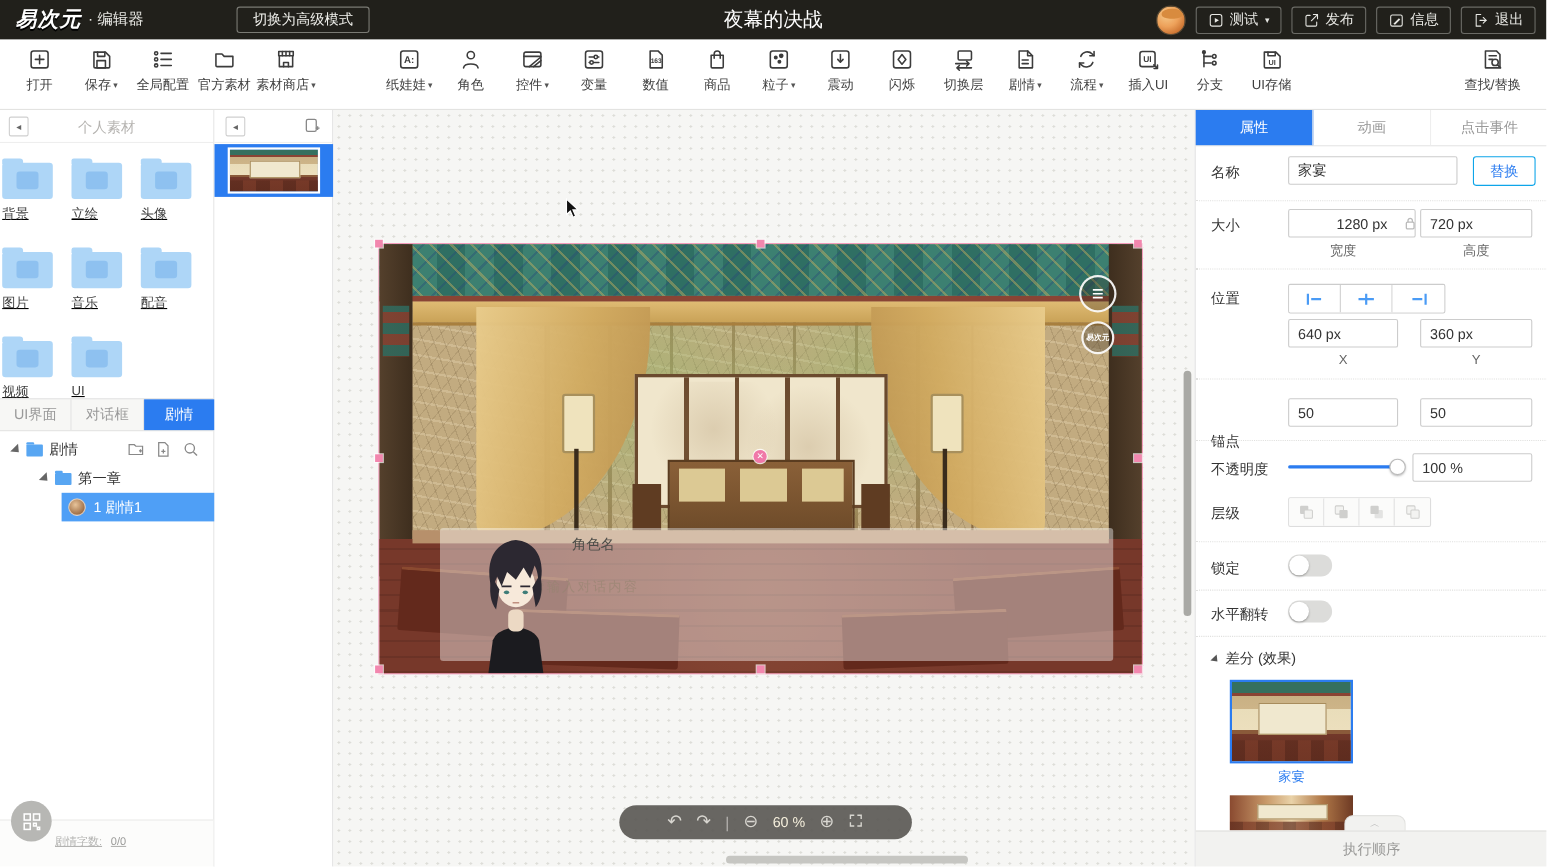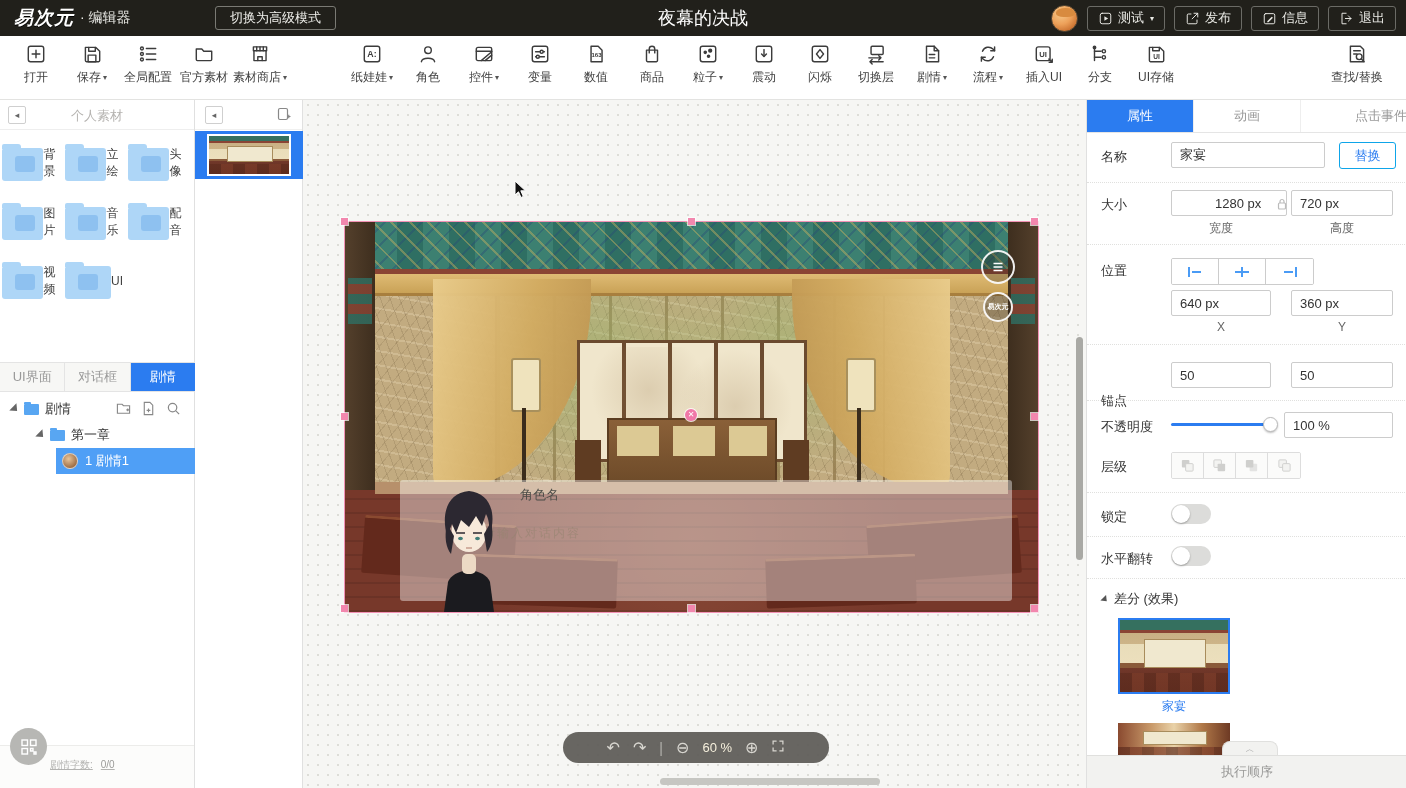--- a/index.html
+++ b/index.html
@@ -27,21 +27,21 @@
 .tool-ic { height:24px; }
 .tool-lb { font-size:12px; color:#3f3f3f; margin-top:2px; white-space:nowrap; display:flex; align-items:center; gap:1px; }
 .tool-lb .caret { color:#555; }
 
 
 .sidebar { position:absolute; left:0; top:100px; width:195px; height:688px; background:#fff; border-right:1px solid #e0e0e0; }
 .as-head { position:relative; height:30px; border-bottom:1px solid #eee; }
 .collapse-btn { position:absolute; left:8px; top:6px; width:18px; height:18px; border:1px solid #cfcfcf; border-radius:2px; color:#666; font-size:9px; line-height:16px; text-align:center; background:#fff; }
 .as-title { position:absolute; left:0; right:0; top:7px; text-align:center; color:#b5b3b0; font-size:13px; }
 .folder-grid { position:absolute; left:0; top:34px; width:195px; display:flex; flex-wrap:wrap; padding:6px 2px; }
-.folder-cell { width:63px; display:flex; flex-direction:row; align-items:center; margin-bottom:18px; cursor:pointer; }
+.folder-cell { width:63px; display:flex; flex-direction:column; align-items:flex-start; margin-bottom:18px; cursor:pointer;text-decoration:underline; }
 .folder { width:46px; height:33px; background:#aed6f7; border-radius:3px; position:relative; margin-top:8px; }
 .folder::before { content:""; position:absolute; left:0; top:-4px; width:19px; height:5px; background:#aed6f7; border-radius:2px 3px 0 0; }
 .folder::after { content:""; position:absolute; left:13px; top:8px; width:20px; height:16px; background:rgba(90,160,230,.38); border-radius:3px; }
 .folder-lb { font-size:12px; color:#3f3f3f; margin-top:5px; }
 .side-tabs { position:absolute; left:0; top:262px; width:195px; height:30px; display:flex; border-top:1px solid #e4e4e4; border-bottom:1px solid #e4e4e4; background:#f7f7f5; }
 .side-tab { flex:1; text-align:center; line-height:28px; font-size:13px; color:#999; border-right:1px solid #e4e4e4; cursor:pointer; }
 .side-tab:last-child { border-right:none; }
 .side-tab.active { background:#2b7cf0; color:#fff; }
 .tree { position:absolute; left:0; top:296px; width:195px; }
 .tree-row { position:relative; height:26px; font-size:13px; color:#333; display:flex; align-items:center; }
@@ -107,21 +107,21 @@
 .zp-div { color:#b5b3af; font-size:14px; }
 .zp-val { color:#f5efdc; font-size:13px; }
 .hscroll { position:absolute; left:357px; top:678px; width:220px; height:7px; background:#c6c6c2; border-radius:4px; }
 .vscroll { position:absolute; left:773px; top:237px; width:7px; height:223px; background:#a9a9a5; border-radius:4px; }
 .cursor { position:absolute; left:210px; top:80px; z-index:5; }
 
 
 .rightpanel { position:absolute; left:1086px; top:100px; width:320px; height:688px; background:#fff; border-left:1px solid #e0e0e0; }
 .rp-tabs { position:absolute; left:0; top:0; width:320px; height:33px; display:flex; border-bottom:1px solid #e5e5e5; }
 .rp-tab { flex:1; text-align:center; line-height:32px; font-size:13px; color:#999; border-right:1px solid #eee; cursor:pointer; }
-.rp-tab:last-child { border-right:none;text-align:right; }
+.rp-tab:last-child { border-right:none; }
 .rp-tab.active { background:#2b7cf0; color:#fff; }
 .rp-label { position:absolute; left:14px; font-size:13px; color:#333; }
 .rp-input { position:absolute; height:26px; border:1px solid #ccc; border-radius:2px; font-size:13px; color:#333; padding:0 8px; font-family:"Liberation Sans",sans-serif; background:#fff; }
 .rp-sub { position:absolute; font-size:12px; color:#666; text-align:center; }
 .replace-btn { position:absolute; left:252px; top:42px; width:57px; height:27px; border:1px solid #0ea5e9; color:#2b7cf0; background:#fff; border-radius:3px; font-size:13px; }
 .rp-divider { position:absolute; left:0; width:320px; border-top:1px dotted #e0e0de; }
 .align-group { position:absolute; left:84px; top:158px; display:flex; border:1px solid #ccc; border-radius:2px; overflow:hidden; }
 .align-btn { width:47px; height:25px; background:#fff; border-right:1px solid #ccc; display:flex; align-items:center; justify-content:center; cursor:pointer; }
 .align-btn:last-child { border-right:none; }
 .slider-track { position:absolute; left:84px; top:323px; width:100px; height:3px; background:#2b7cf0; border-radius:2px; }

